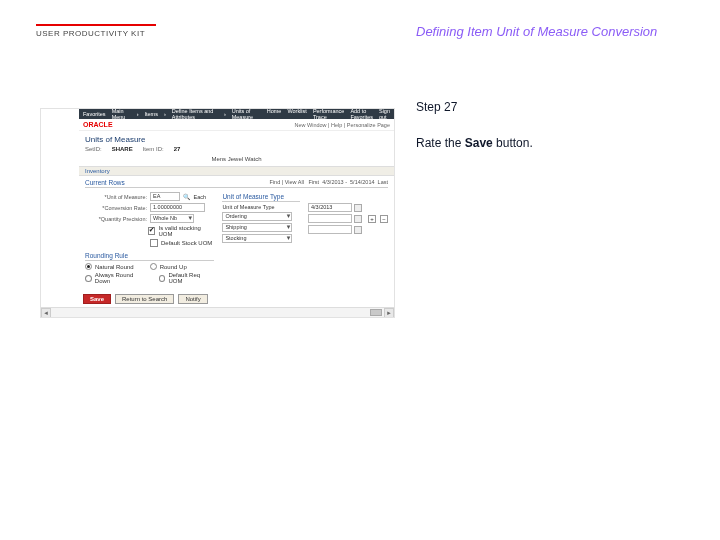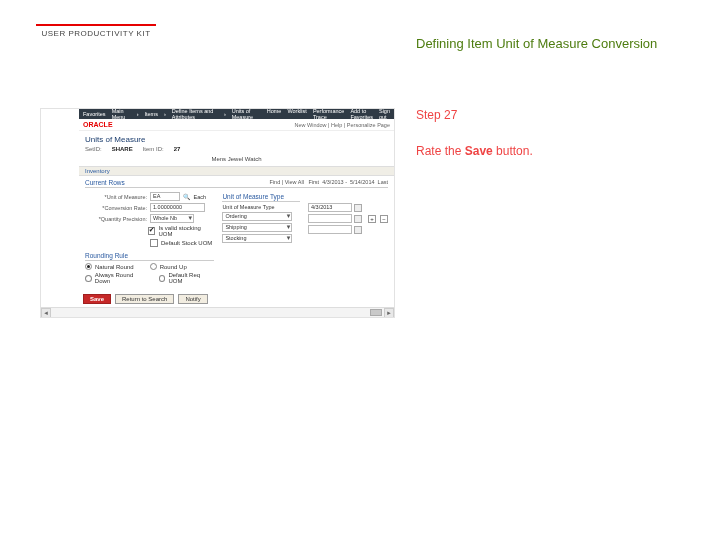--- a/index.html
+++ b/index.html
@@ -21,27 +21,28 @@
   .oracle-logo {
     font-family: Georgia, 'Times New Roman', serif;
     font-size: 20px;
     font-weight: bold;
     color: #e60000;
     letter-spacing: -0.5px;
     position: relative;
   }
   .oracle-logo .tm { font-size: 8px; color:#555; position: relative; top:-8px; left:1px;}
   .oracle-line { width: 120px; height: 2px; background: #e60000; margin-top: 2px; }
-  .upk { font-size: 8px; letter-spacing: 0.5px; color: #444; margin-top: 3px; text-align: center;}
+  .upk { font-size: 8px; letter-spacing: 0.5px; color: #444; margin-top: 3px;}
 
   .page-title {
     position: absolute;
-    top: 36px; left: 416px;
+    top: 24px; left: 416px;
     font-size: 13px;
-    color: #4d7c0f;
+    color: #8b5cf6;
+    font-style: italic;
   }
 
   
   .app {
     position: absolute;
     top: 108px; left: 40px;
     width: 355px; height: 210px;
     border: 1px solid #e2e2e2;
     background: #fff;
     font-size: 6px;
@@ -117,24 +118,24 @@
   .app-scrollbar .lar,.app-scrollbar .rar{
     position:absolute; top:0; width:10px; height:10px; background:#e8e8e8; border:1px solid #ccc;
     font-size:7px; text-align:center; line-height:8px; color:#666;
   }
   .app-scrollbar .lar{left:0}.app-scrollbar .rar{right:0}
   .app-scrollbar .thumb{position:absolute; top:1px; right:12px; width:12px; height:7px; background:#c9c9c9; border:1px solid #aaa;}
 
   
   .instr {
     position: absolute;
-    top: 108px; left: 416px;
+    top: 100px; left: 416px;
     width: 268px;
     font-size: 12px;
-    color: #ef4444;
+    color: #0f172a;
   }
   .instr .step { margin-bottom: 22px; }
   .instr .line2 b { font-weight: bold; }
 </style>
 </head>
 <body>
 
 <div class="hdr">
   <div class="oracle-line"></div>
   <div class="upk">USER PRODUCTIVITY KIT</div>

